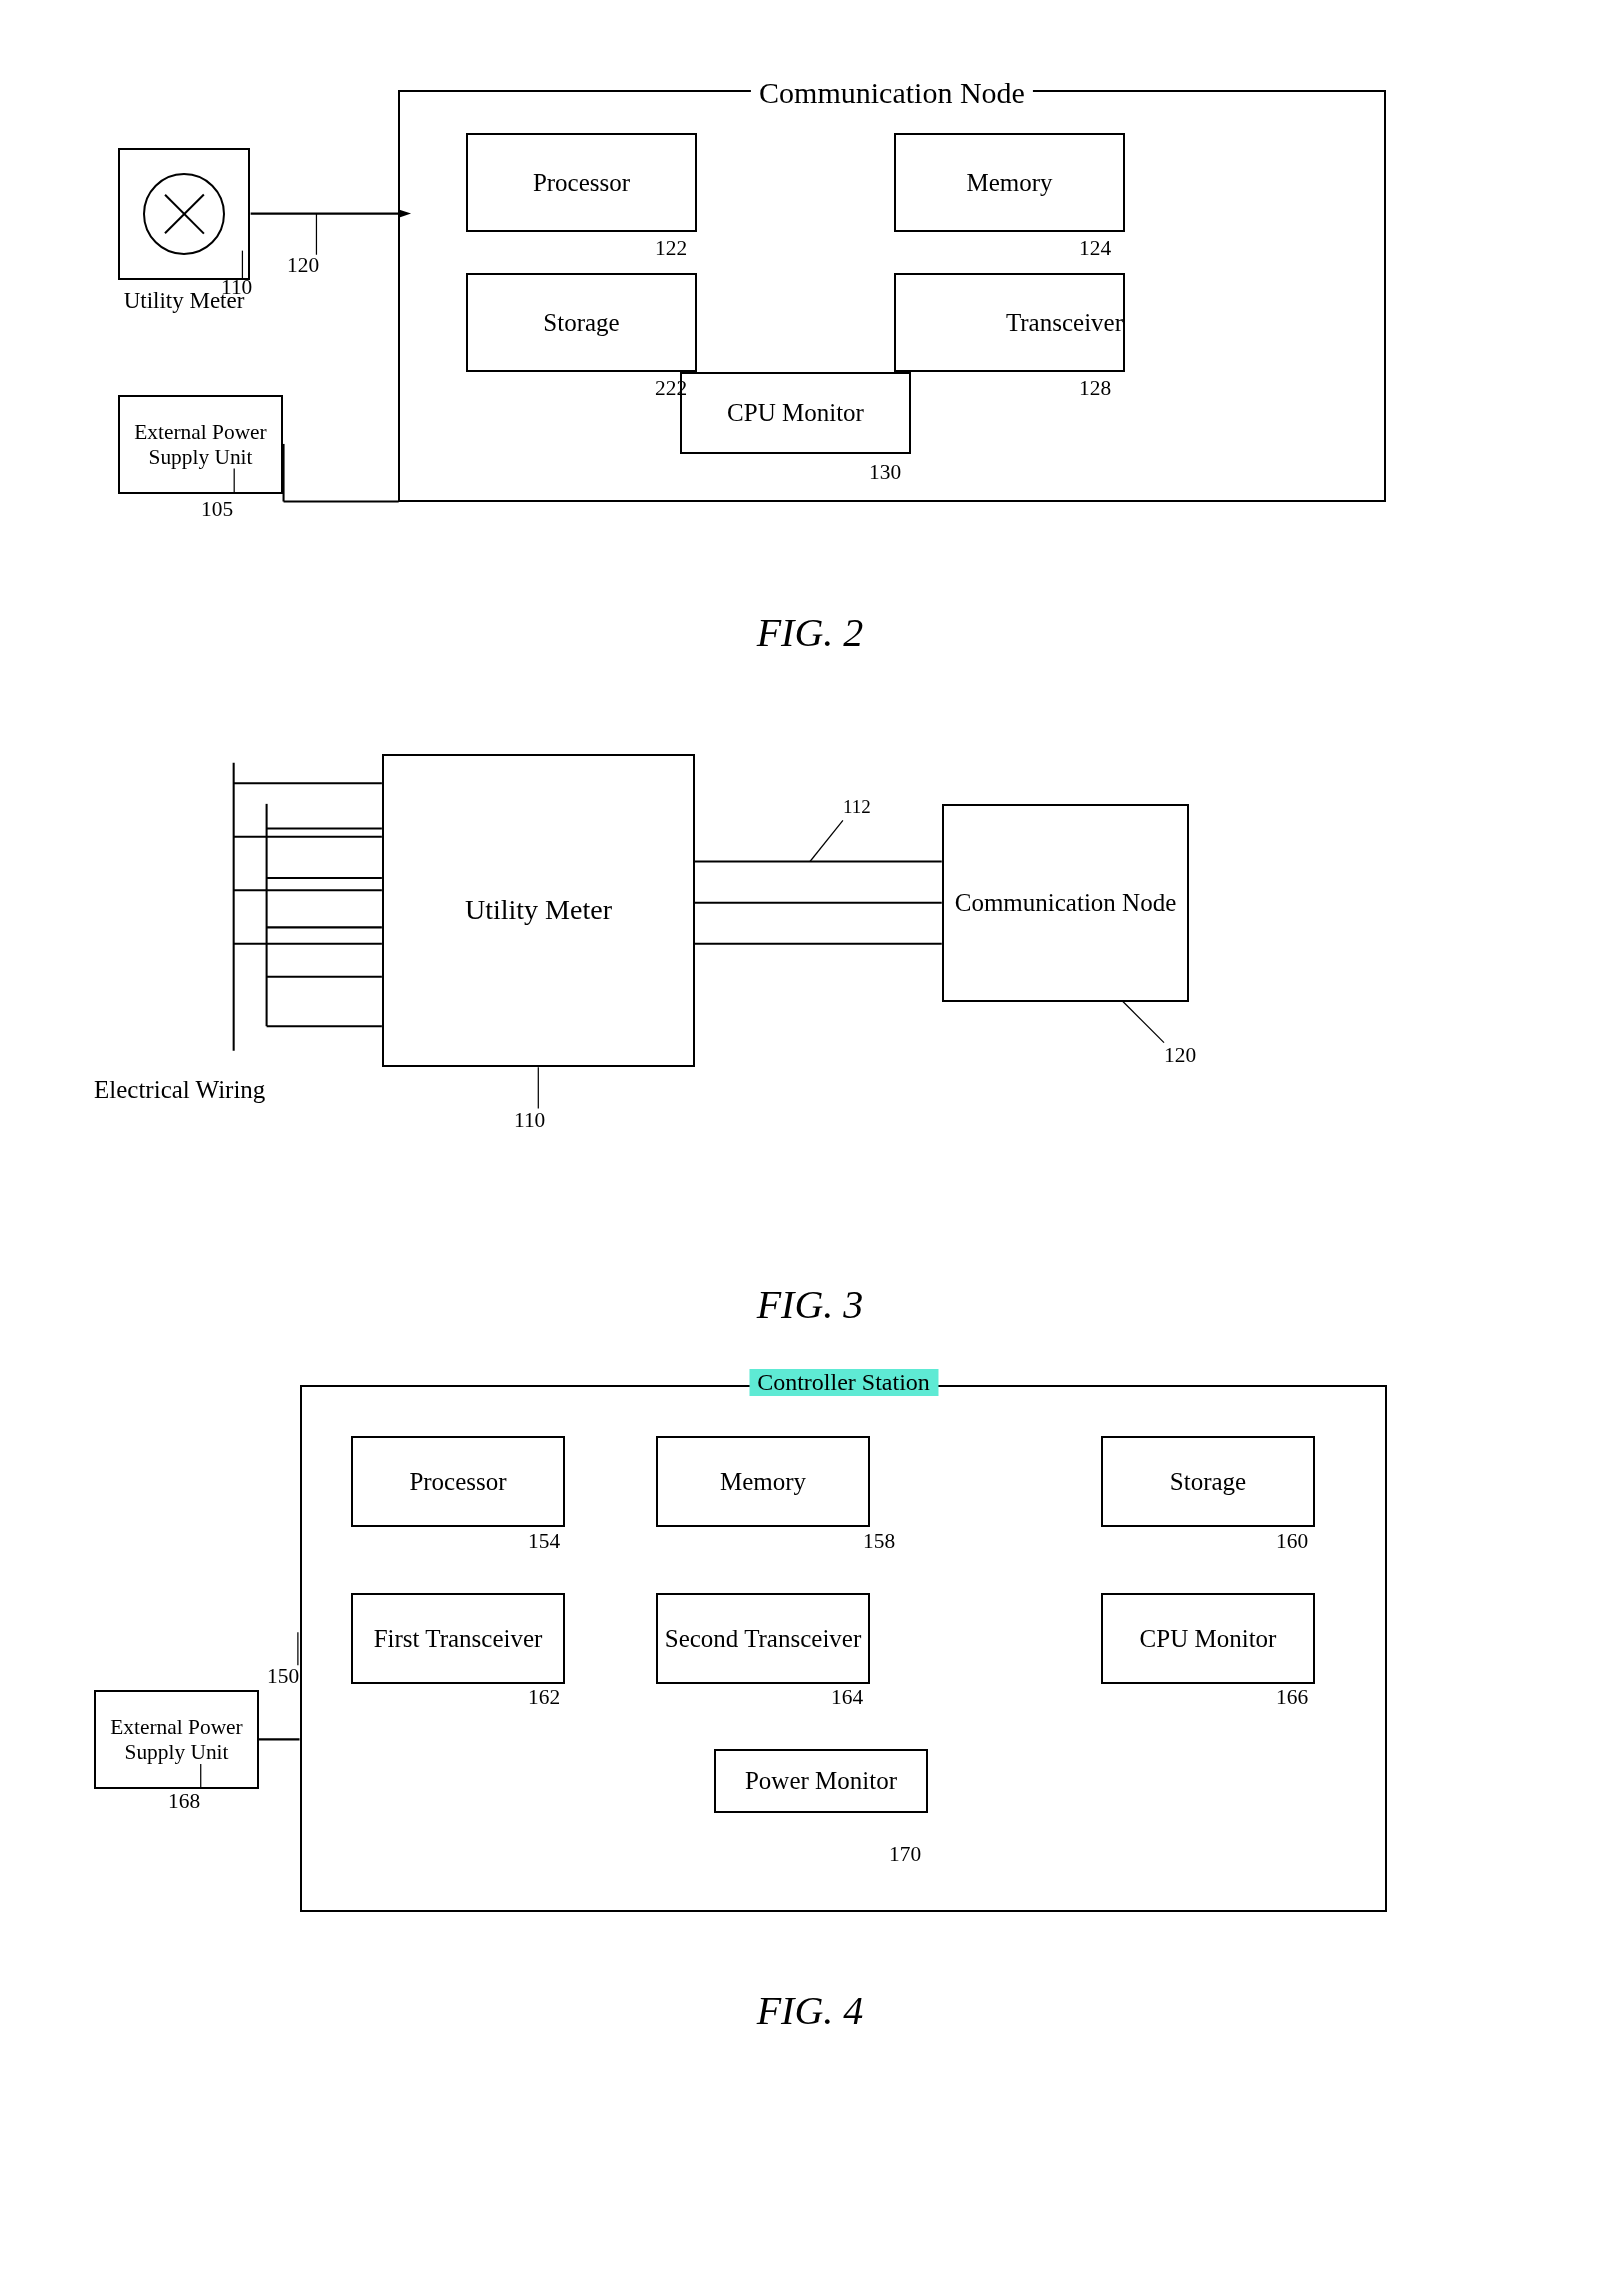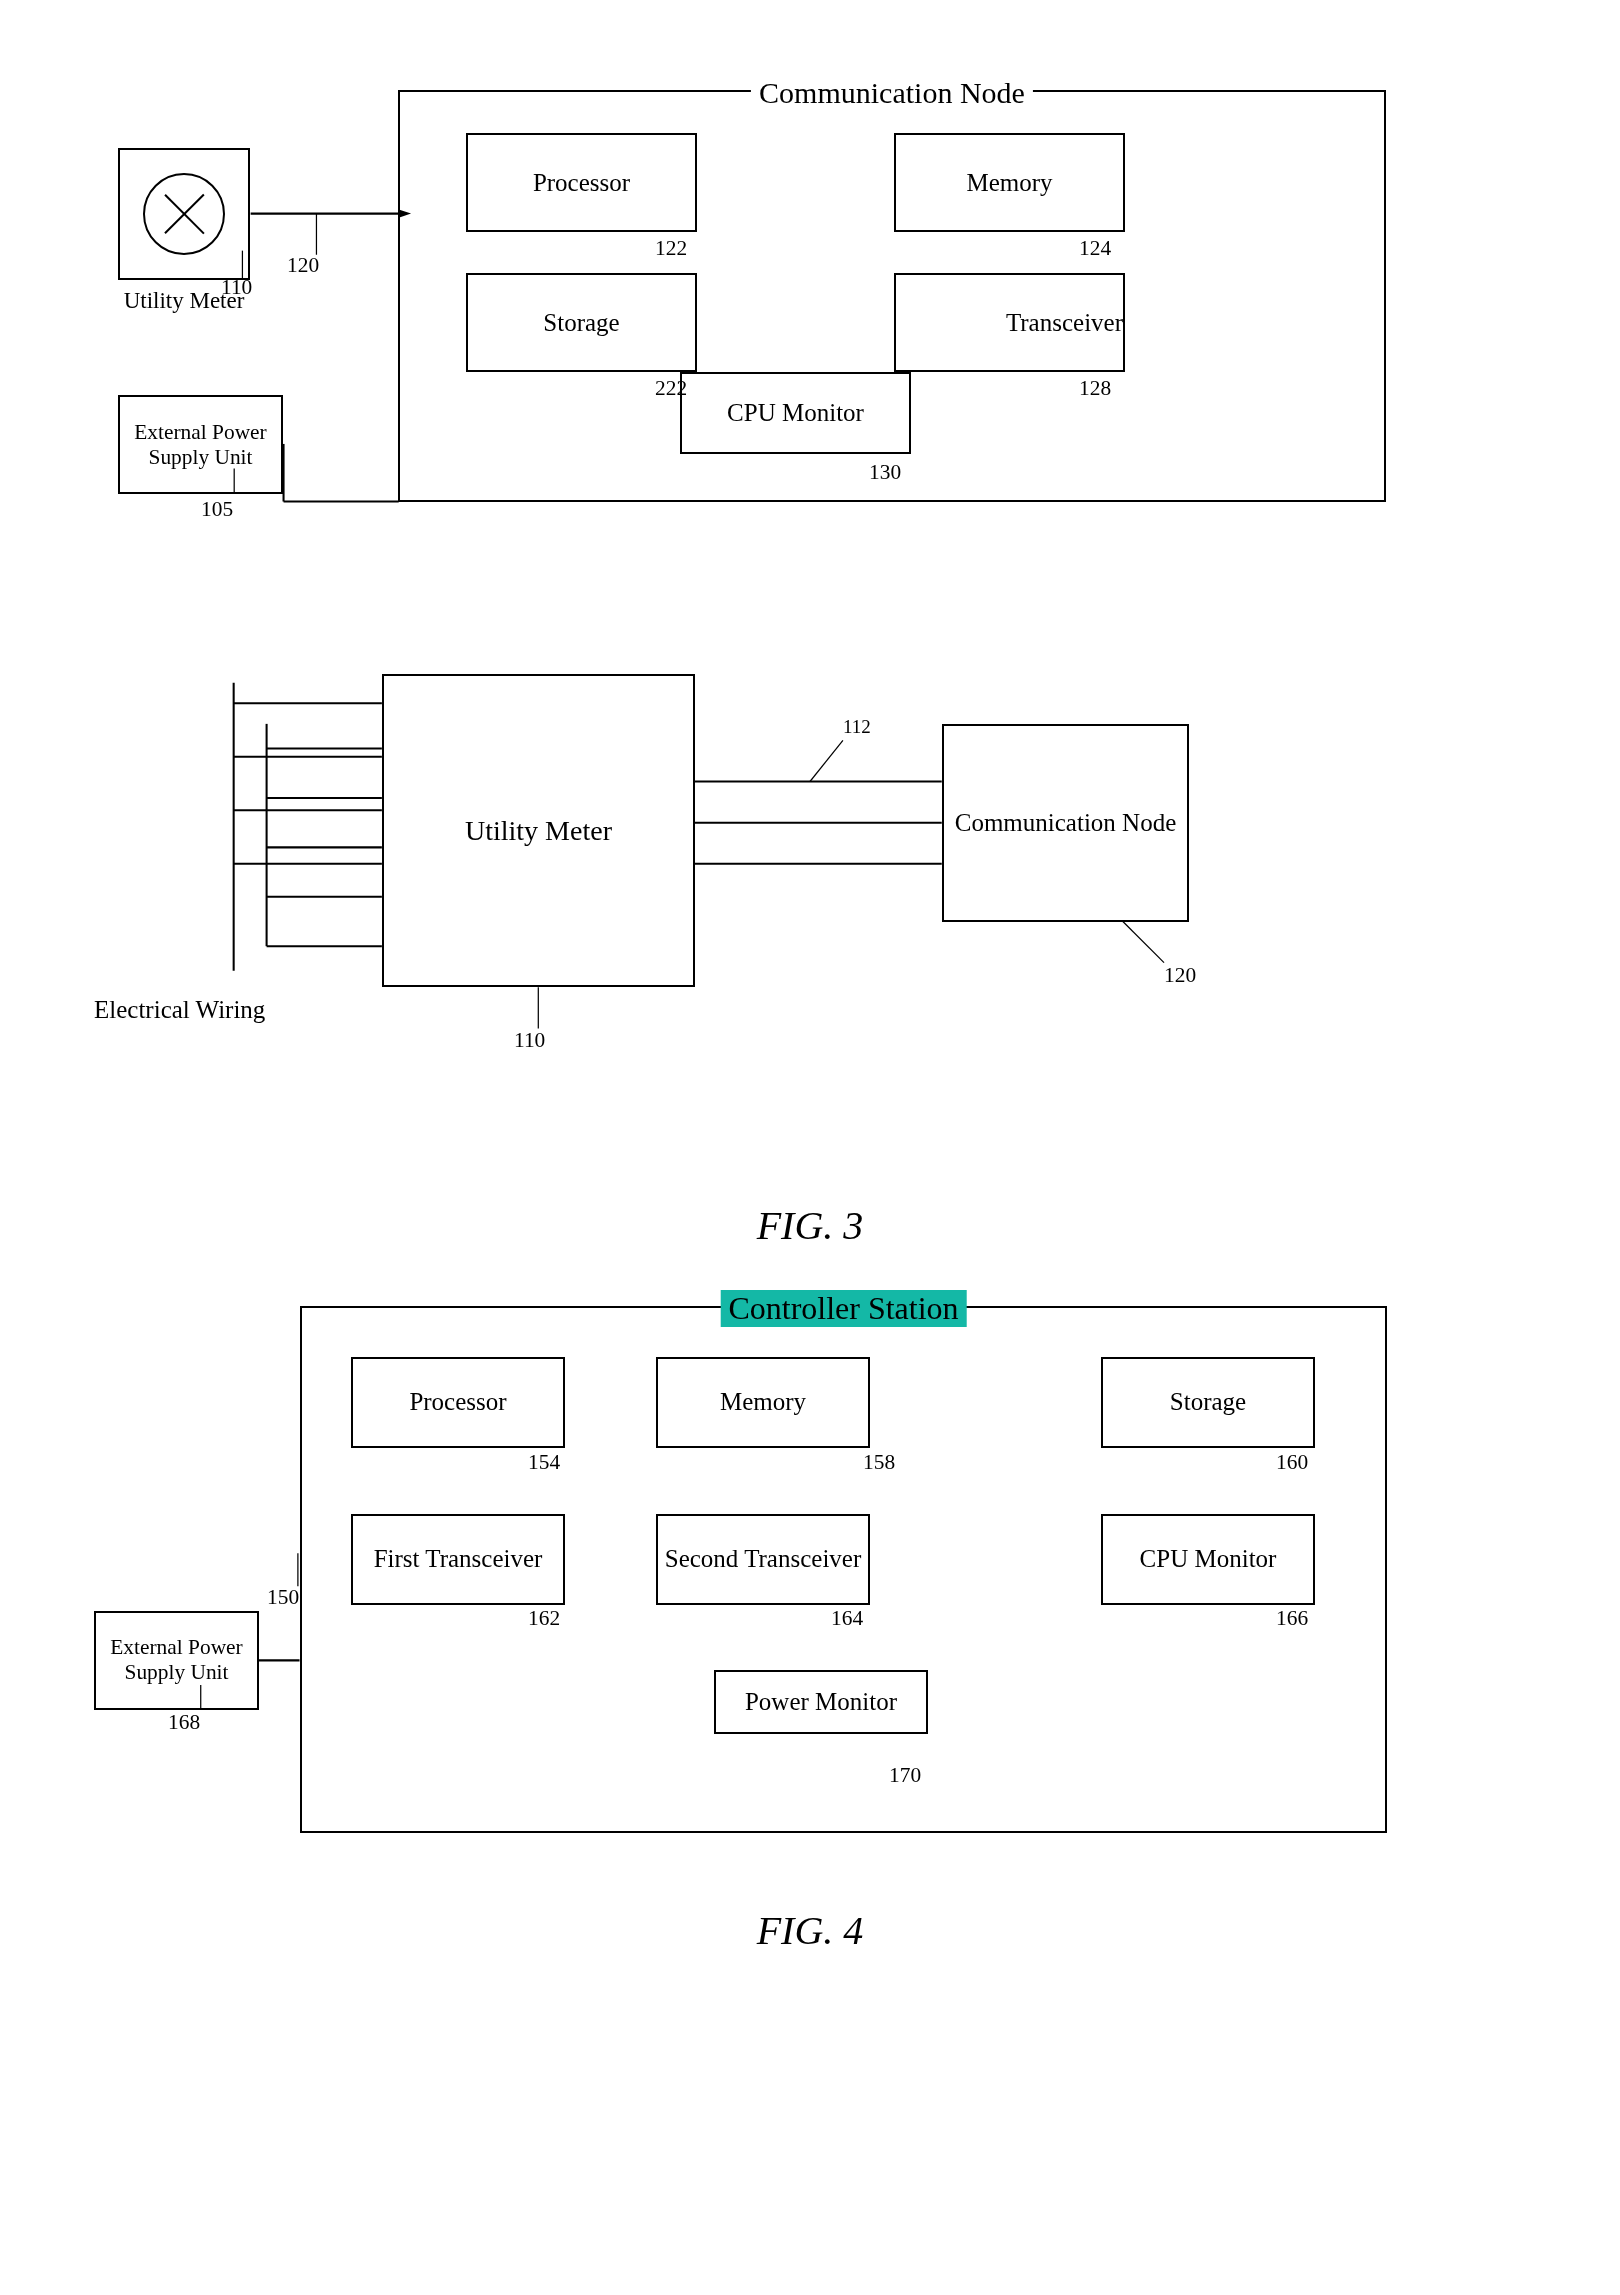--- a/index.html
+++ b/index.html
@@ -219,22 +219,22 @@
       top: 8.2px;
       width: 1087px;
       height: 527px;
       border: 2.1px solid #000;
     }
     .controller-title {
       position: absolute;
       top: -18px;
       left: 50%;
       transform: translateX(-50%);
-      font-size: 32px;
-      background: #14b8a6;
+      font-size: 24px;
+      background: #5eead4;
       padding: 0 8.2px;
       white-space: nowrap;
     }
 
     
     .processor-box-fig4 { left: 49px; top: 49px; width: 214px; height: 91px; }
     .memory-box-fig4 { left: 354px; top: 49px; width: 214px; height: 91px; }
     .storage-box-fig4 { left: 799px; top: 49px; width: 214px; height: 91px; }
     .first-transceiver-box { left: 49px; top: 206px; width: 214px; height: 91px; }
     .second-transceiver-box { left: 354px; top: 206px; width: 214px; height: 91px; }
@@ -325,20 +325,21 @@
     </div>
     <span class="ref-label" style="left:469px; top:368px;">130</span>
   </div>
 
   <div class="ext-power-fig2">
     <span>External Power Supply Unit</span>
   </div>
   <span class="ref-label" style="left:132px; top:415px;">105</span>
 </div>
 
+<div class="fig-caption">FIG. 2</div>
 
 <div class="fig3-container">
   <svg class="svg-overlay" viewBox="0 0 1800 680" width="1482" height="560">
 
     <line x1="200" y1="70" x2="200" y2="420" stroke="#000" stroke-width="2.5"></line>
 
     <line x1="200" y1="95" x2="380" y2="95" stroke="#000" stroke-width="2.5"></line>
     <line x1="200" y1="160" x2="380" y2="160" stroke="#000" stroke-width="2.5"></line>
     <line x1="200" y1="225" x2="380" y2="225" stroke="#000" stroke-width="2.5"></line>
     <line x1="200" y1="290" x2="380" y2="290" stroke="#000" stroke-width="2.5"></line>

